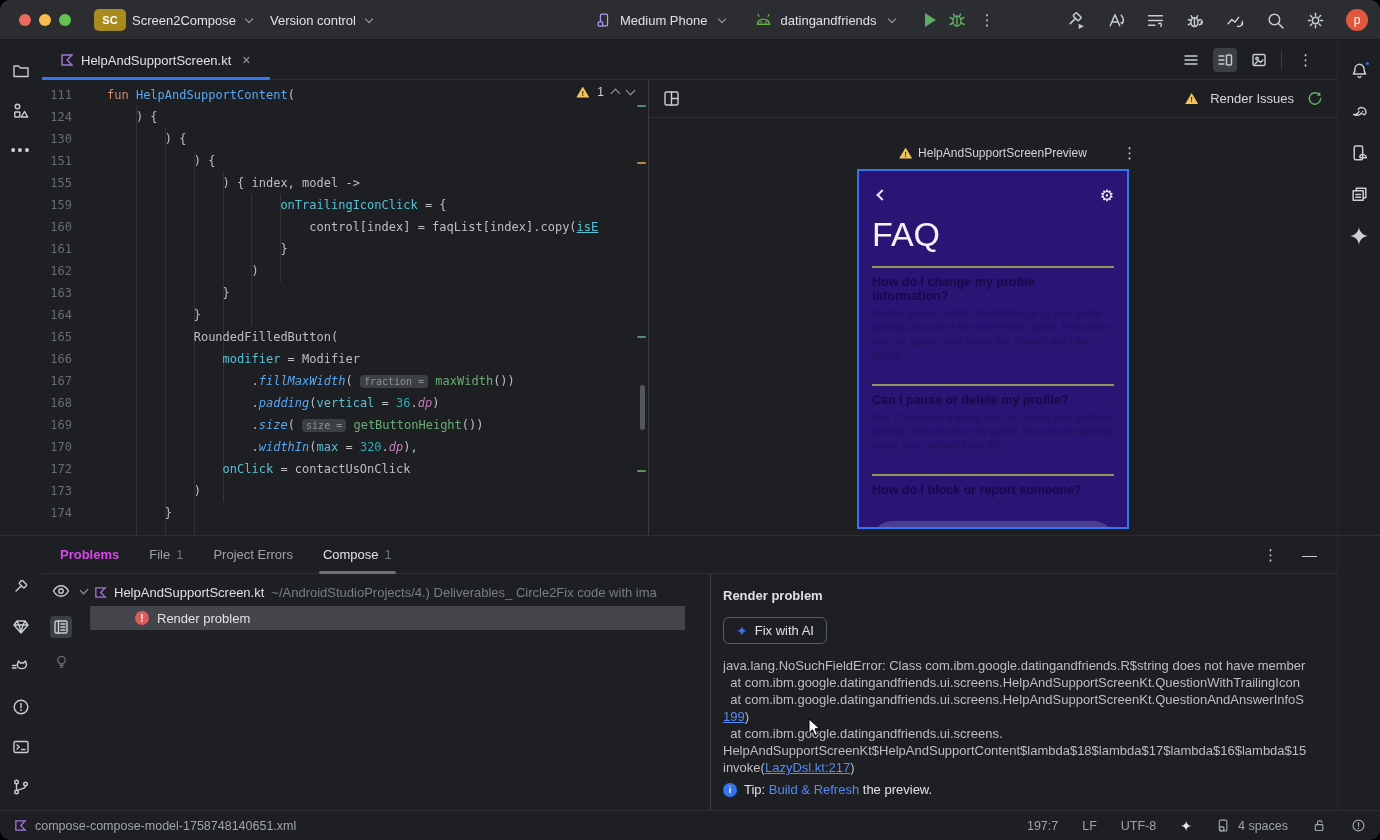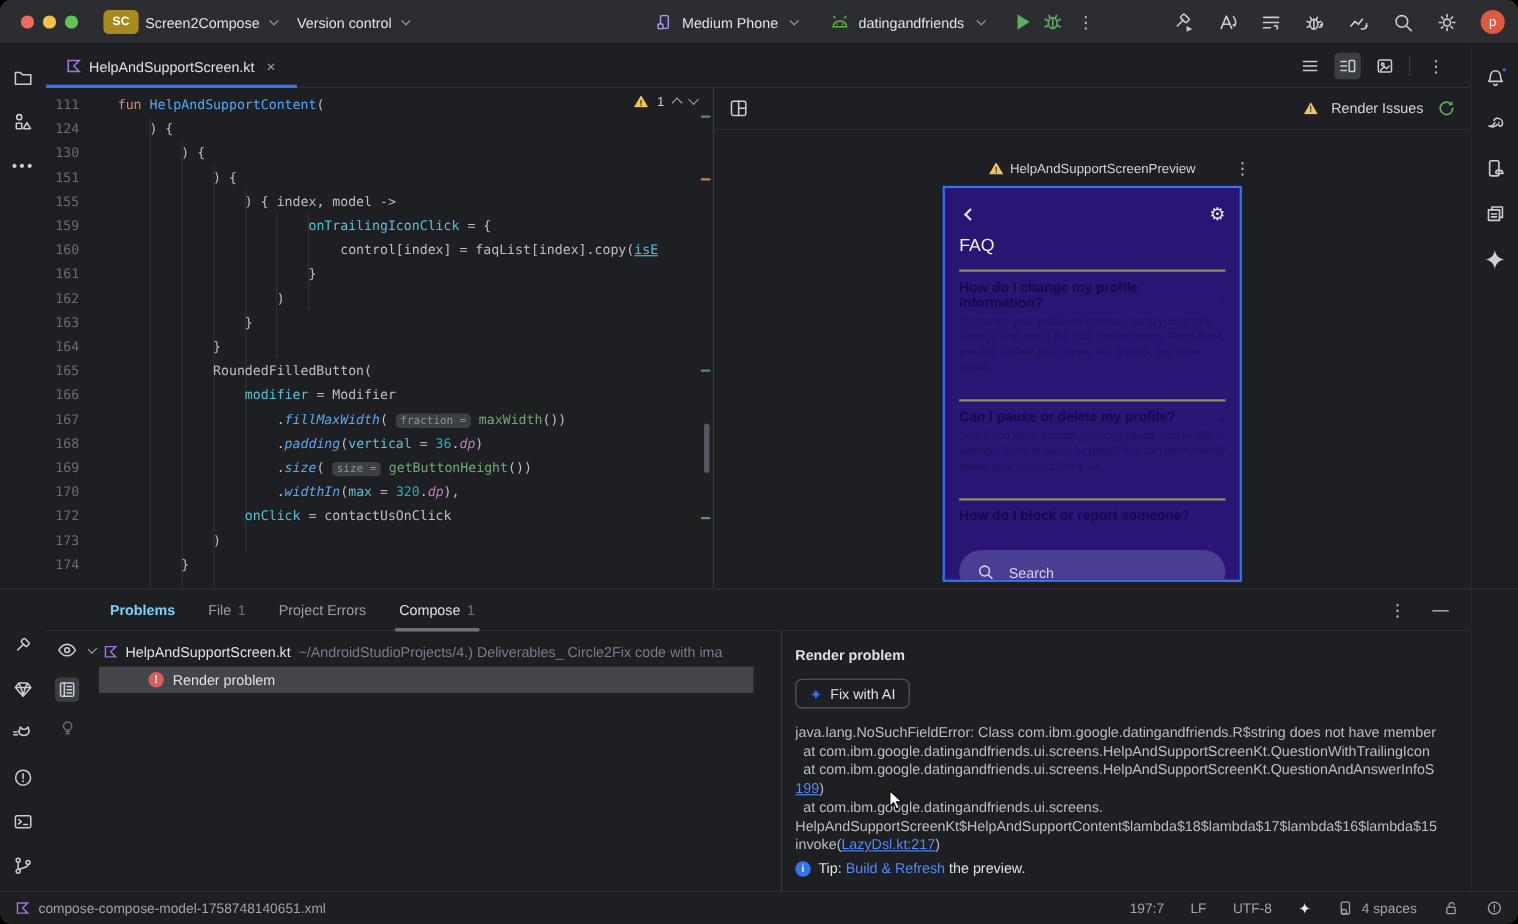--- a/index.html
+++ b/index.html
@@ -68,33 +68,33 @@
   #pv-divider{position:absolute;left:648px;top:80px;width:1px;height:455px;background:#393b40;}
   #pv-head{position:absolute;left:649px;top:80px;width:688px;height:38px;border-bottom:1px solid #2d2f33;display:flex;align-items:center;padding:0 14px;}
   #pv-head .right{margin-left:auto;display:flex;align-items:center;gap:12px;color:#d5d8dd;}
   #pv-canvas{position:absolute;left:649px;top:119px;width:688px;height:416px;overflow:hidden;}
   #pv-label{margin:27px auto 0;width:272px;display:flex;align-items:center;justify-content:center;gap:6px;position:relative;color:#d1d4da;font-size:12px;}
   #pv-label .kebab{position:absolute;right:-14px;top:-2px;}
   #phone{margin:9px auto 0;width:272px;height:360px;border:2px solid #3574f0;background:#2a1474;overflow:hidden;padding:0 13px;position:relative;}
   #phone-top{display:flex;align-items:center;justify-content:space-between;height:42px;padding-top:6px;}
   .back-chev{width:8px;height:8px;border-left:2px solid #e8e5f5;border-bottom:2px solid #e8e5f5;transform:rotate(45deg);margin-left:6px;}
   .gear{color:#f0eefb;font-size:16px;}
-  #faq-title{color:#f4f2fb;font-size:16px;font-weight:500;margin:2px 0 12px;}
+  #faq-title{color:#f4f2fb;font-size:34px;font-weight:500;margin:2px 0 12px;}
   #search-pill{height:40px;border-radius:21px;background:#493e91;display:flex;align-items:center;gap:13px;padding:0 16px;color:#d6d0ef;}
   #faq-list{margin-top:11px;}
   .faq-div{height:2px;background:#8e9356;margin-bottom:7px;}
   .faq-q{display:flex;justify-content:space-between;align-items:center;color:#18094b;font-size:12.5px;font-weight:bold;margin-bottom:4px;}
   .faq-chev{width:5px;height:5px;border-right:1.5px solid #241367;border-bottom:1.5px solid #241367;transform:rotate(45deg);}
   .faq-a{color:#22125e;font-size:10px;line-height:14px;margin-bottom:21px;}
   .faq-q.closed{margin-bottom:24px;}
 
   
   #bottom{position:absolute;left:0;top:535px;width:1380px;height:275px;border-top:1px solid #2d2f33;}
   #bp-tabs{position:absolute;left:42px;top:0;width:1295px;height:38px;display:flex;align-items:center;gap:30px;padding-left:18px;border-bottom:1px solid #2d2f33;}
-  .bp-title{font-weight:bold;color:#7dd3fc;margin-left:40px;}
+  .bp-title{font-weight:bold;color:#d946ef;}
   .bp-tab{color:#9da0a8;position:relative;height:38px;display:flex;align-items:center;gap:6px;text-align:right;}
   .bp-tab .cnt{color:#6f737a;}
   .bp-tab.sel{color:#dfe1e5;}
   .bp-tab.sel:after{content:"";position:absolute;left:-4px;right:-4px;bottom:0;height:3px;background:#6e7176;border-radius:2px;}
   #bp-actions{margin-left:auto;display:flex;align-items:center;gap:18px;padding-right:20px;color:#c9ccd3;}
   #bp-toolcol{position:absolute;left:42px;top:46px;width:38px;display:flex;flex-direction:column;align-items:center;gap:16px;}
   .tool-sel{background:#3b3e43;border-radius:4px;padding:3px;}
   #bp-tree{position:absolute;left:80px;top:44px;width:630px;height:230px;overflow:hidden;}
   .tree-r1{display:flex;align-items:center;gap:7px;height:24px;white-space:nowrap;overflow:hidden;}
   .tree-path{color:#787e87;overflow:hidden;text-overflow:clip;white-space:nowrap;}

